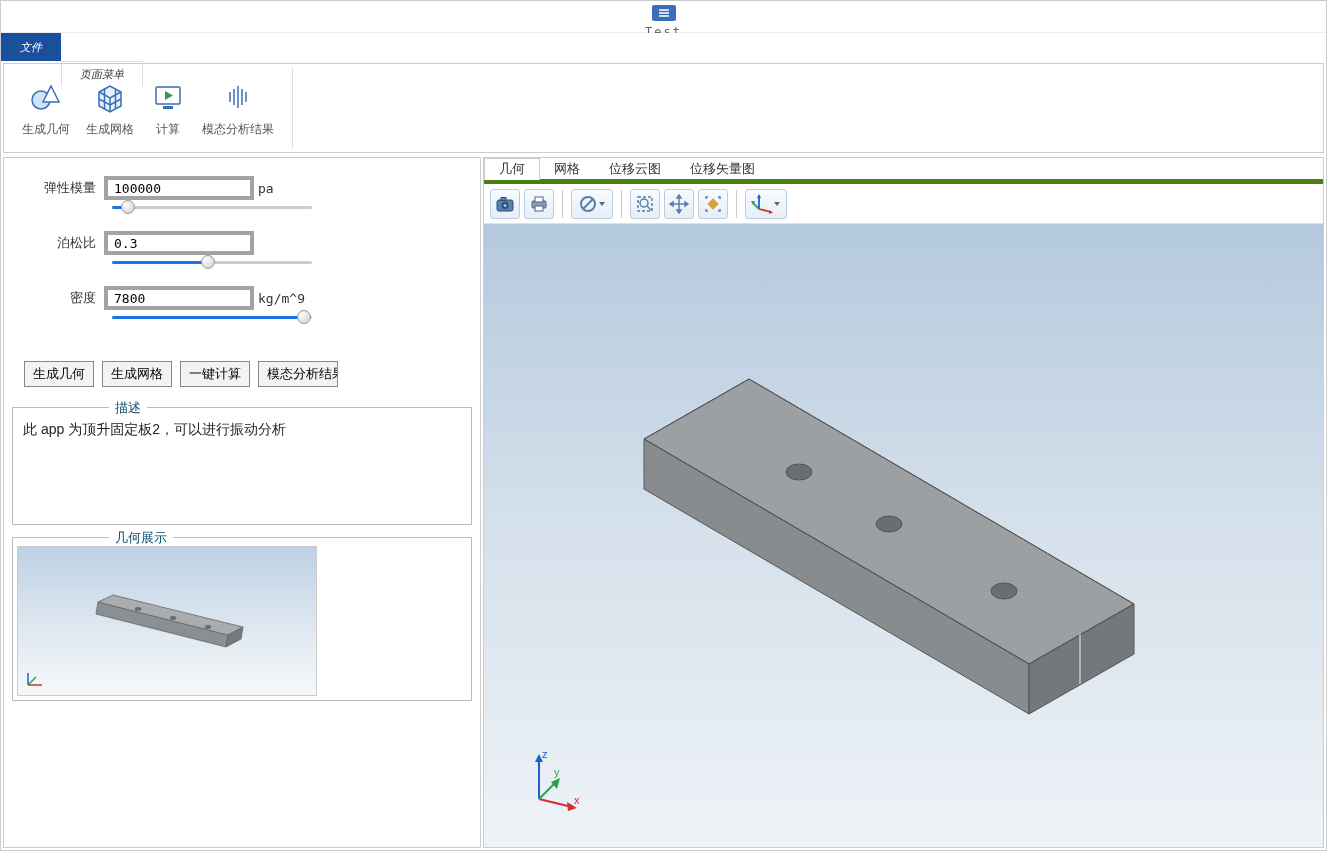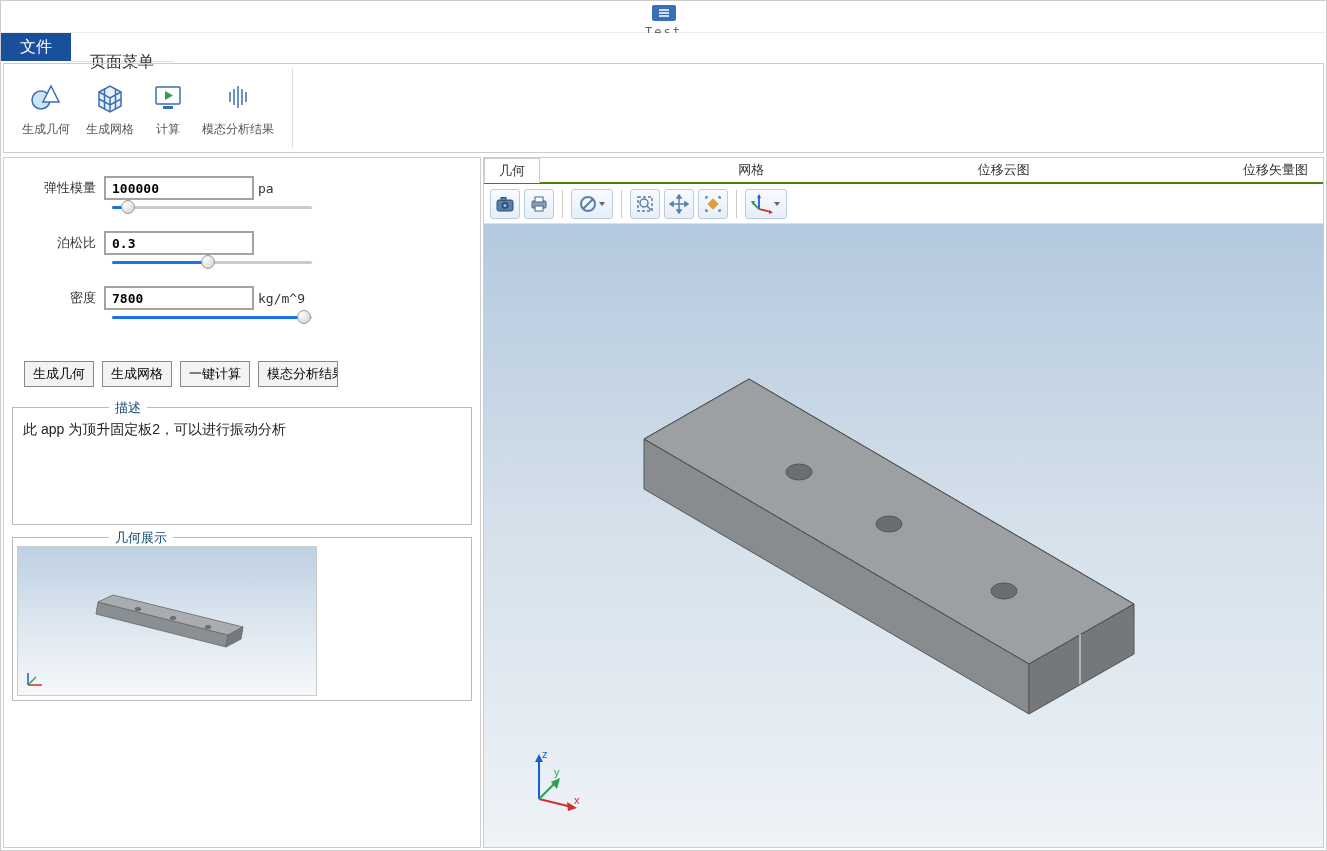--- a/index.html
+++ b/index.html
@@ -55,26 +55,27 @@
     color: #555;
     font-size: 14px;
   }
   .menubar {
     display: flex;
     background: #fff;
     height: 28px;
     align-items: stretch;
   }
   .menubar-tab {
-    padding: 0 18px;
+    padding: 12px 18px;
     display: flex;
     align-items: center;
     border: 1px solid transparent;
-    font-size: 16px;
+    font-size: 11px;
     color: #333;
+    font-style: italic;
   }
   .menubar-tab.active {
     background: #1a4f9c;
     color: #fff;
     border-color: #1a4f9c;
   }
   .menubar-tab.inactive {
     background: #fff;
     border: 1px solid #ddd;
     border-bottom: none;
@@ -140,25 +141,24 @@
   .param-label {
     width: 92px;
     text-align: right;
     padding-right: 8px;
     font-size: 13px;
     color: #333;
   }
   .param-input {
     width: 150px;
     height: 24px;
-    border: 2px solid #a3a3a3;
+    border: 4px solid #a3a3a3;
     padding: 2px 6px;
     font-family: "SimSun", monospace;
     font-size: 13px;
-    font-weight: bold;
   }
   .param-unit {
     padding-left: 4px;
     font-family: "SimSun", monospace;
     font-size: 13px;
     color: #333;
   }
   .slider-wrap {
     margin: 6px 0 12px 100px;
     width: 200px;
@@ -235,24 +235,23 @@
   }
   .mainview {
     flex: 1;
     border: 1px solid #ccc;
     margin: 2px 2px 2px 0;
     display: flex;
     flex-direction: column;
   }
   .view-tabs {
     display: flex;
-    border-bottom: 2px solid #4d7c0f;
+    border-bottom: 5px solid #4d7c0f;
     height: 26px;
     align-items: stretch;
-    justify-content: space-between;
   }
   .view-tab {
     padding: 0 14px;
     display: flex;
     align-items: center;
     font-size: 13px;
     border-right: 1px solid transparent;
   }
   .view-tab.active {
     border: 1px solid #ccc;

